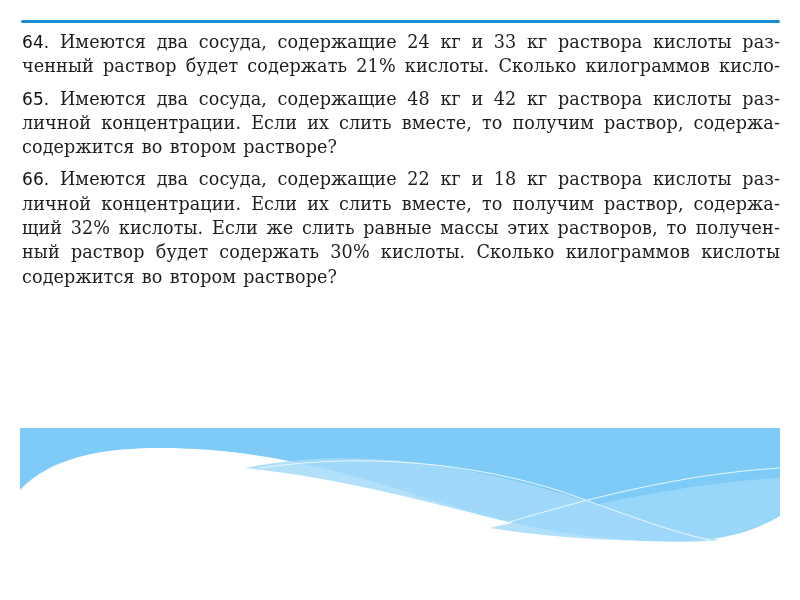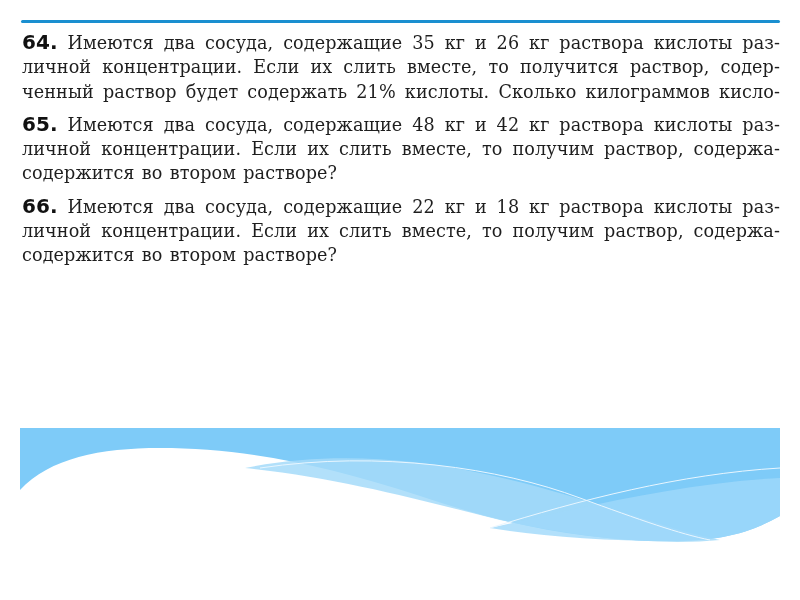--- a/index.html
+++ b/index.html
@@ -16,45 +16,46 @@
   }
   .problem {
     font-size: 17.6px; line-height: 24.3px; color: #1e1e1e;
     text-align: justify; letter-spacing: 0.1px; word-spacing: 1.5px;
     margin: 0 0 8px 0;
   }
   .problem .line { display: block; text-align: justify; text-align-last: justify; white-space: nowrap; }
   .problem .line.last { text-align-last: left; }
   .num {
     font-family: "DejaVu Sans", "Liberation Sans", sans-serif;
-    font-weight: bold; font-size: 20px; color: #111;
+    font-weight: normal; font-size: 17px; color: #111;
   }
   .wave {
     position: absolute; left: 20px; top: 428px; width: 760px; height: 125px;
   }
 </style>
 </head>
 <body>
 
 <div class="top-rule"></div>
 
 <div class="content">
   <div class="problem">
-    <span class="line"><span class="num">64.</span> <span>Имеются два сосуда, содержащие 35 кг и 26 кг раствора кислоты раз-</span></span>
-    <span class="line">личной концентрации. Если их слить вместе, то получится раствор, содер-</span>
+    <span class="line"><span class="num">64.</span> <span>Имеются два сосуда, содержащие 24 кг и 33 кг раствора кислоты раз-</span></span>
     <span class="line">ченный раствор будет содержать 21% кислоты. Сколько килограммов кисло-</span>
   </div>
   <div class="problem">
     <span class="line"><span class="num">65.</span> <span>Имеются два сосуда, содержащие 48 кг и 42 кг раствора кислоты раз-</span></span>
     <span class="line">личной концентрации. Если их слить вместе, то получим раствор, содержа-</span>
     <span class="line last">содержится во втором растворе?</span>
   </div>
   <div class="problem">
     <span class="line"><span class="num">66.</span> <span>Имеются два сосуда, содержащие 22 кг и 18 кг раствора кислоты раз-</span></span>
     <span class="line">личной концентрации. Если их слить вместе, то получим раствор, содержа-</span>
+    <span class="line">щий 32% кислоты. Если же слить равные массы этих растворов, то получен-</span>
+    <span class="line">ный раствор будет содержать 30% кислоты. Сколько килограммов кислоты</span>
     <span class="line last">содержится во втором растворе?</span>
   </div>
 </div>
 
 <svg class="wave" viewBox="0 0 760 125" preserveAspectRatio="none">
 
   <path d="M0,0 L760,0 L760,88 C730,105 700,113 650,113 C560,113 480,95 400,68 C300,35 220,20 140,20 C80,20 30,30 0,62 Z" fill="#7ecbf8"></path>
 
   <path d="M225,40 C300,25 380,28 460,45 C560,66 640,100 700,112 C640,118 560,110 480,92 C400,72 320,50 225,40 Z" fill="#a5daf9" opacity="0.85"></path>
   <path d="M470,100 C560,80 660,55 760,50 L760,88 C730,105 700,113 650,113 C580,113 520,108 470,100 Z" fill="#9fd8fa" opacity="0.8"></path>

